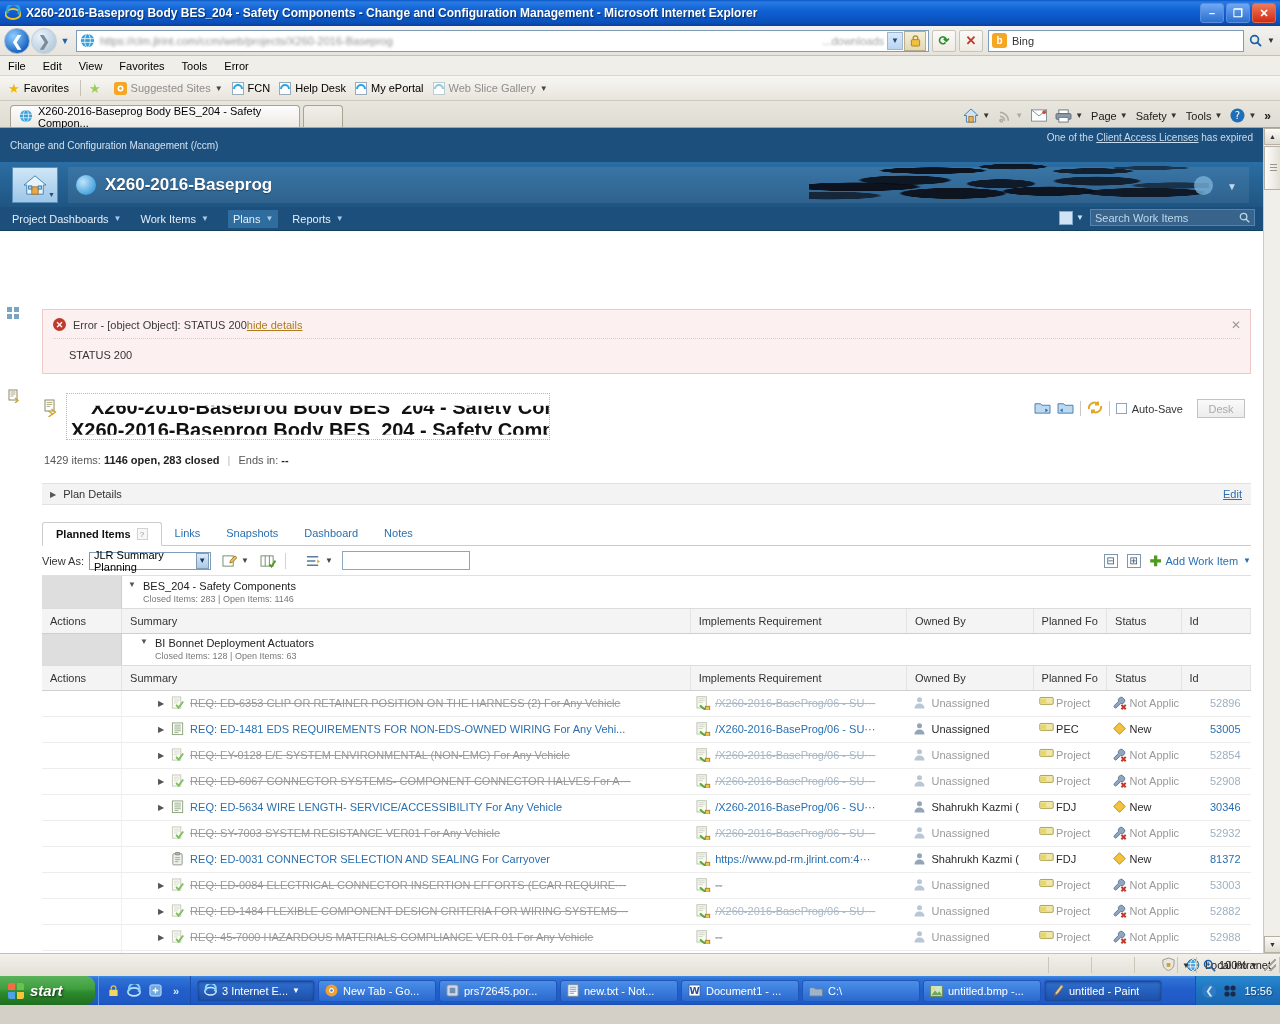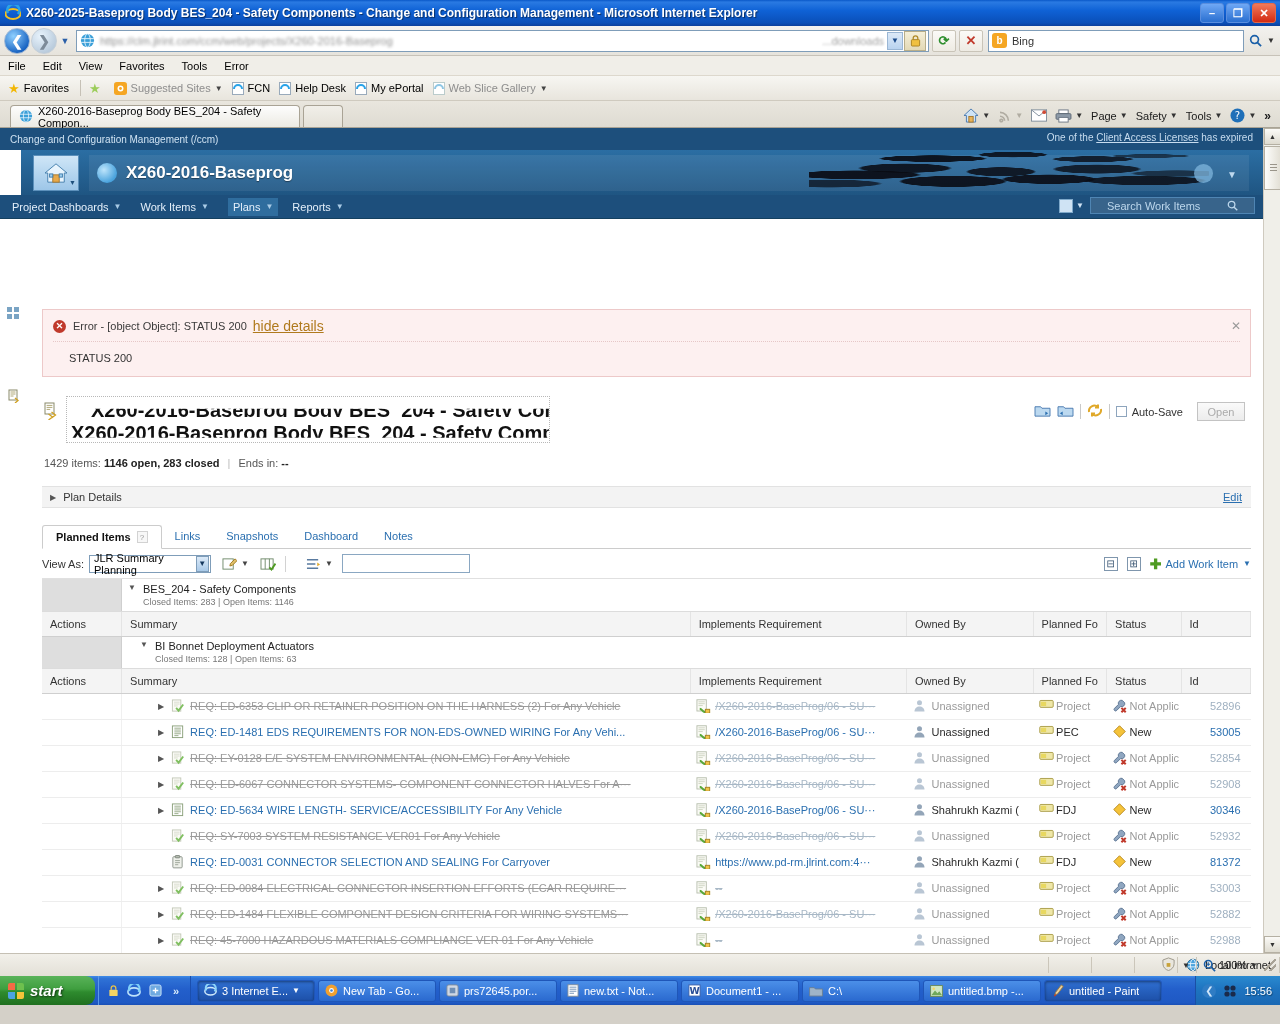--- a/index.html
+++ b/index.html
@@ -95,28 +95,28 @@
   .tab.blank{width:40px;margin-left:3px;background:linear-gradient(to bottom,#f1efe9,#e4e1d8);}
   .cmdright{position:absolute;right:6px;bottom:4px;display:flex;align-items:center;gap:2px;}
   .cmdright .ci{display:flex;align-items:center;font-size:11px;color:#1a1a1a;padding:0 3px;}
   .cmdright .cc{font-size:8px;color:#333;margin-left:3px;}
 
   
   .viewport{position:relative;height:825px;background:#fff;overflow:hidden;}
   .page{position:absolute;left:0;top:0;right:17px;bottom:0;overflow:hidden;background:#fff;}
 
   
-  .rtc-top{height:22px;background:#1d4f7c;display:flex;align-items:center;
+  .rtc-top{height:34px;background:#1d4f7c;display:flex;align-items:center;
     padding:0 10px;position:relative;}
   .rtc-top .lbl{color:#cfe2f2;font-size:10px;}
   .rtc-top .lic{position:absolute;right:10px;top:4px;font-size:10px;color:#c7dcef;}
   .rtc-top .lic u{text-decoration:underline;}
 
   .rtc-head{height:45px;background:linear-gradient(to bottom,#2b6ea3,#1f5582);
-    display:flex;align-items:center;padding-left:12px;position:relative;margin-left:21px;}
+    display:flex;align-items:center;padding-left:12px;position:relative;}
   .homebox{width:46px;height:36px;background:linear-gradient(#cfe6f7,#9dc6e8);
     border:1px solid #5c90bb;display:flex;align-items:center;justify-content:center;position:relative;}
   .homebox .hc{position:absolute;right:2px;bottom:4px;font-size:7px;color:#1d4f7c;}
   .projbox{flex:1 1 auto;height:36px;background:rgba(255,255,255,.07);margin-left:10px;margin-right:14px;
     display:flex;align-items:center;padding:0 8px;position:relative;}
   .proj-ico{width:20px;height:20px;border-radius:50%;
     background:radial-gradient(circle at 35% 35%,#bde4fb,#4aa3dd 70%);margin-right:9px;flex:0 0 auto;}
   .proj-name{color:#fff;font-size:17px;font-weight:bold;text-shadow:0 1px 1px rgba(0,0,0,.4);white-space:nowrap;}
   .smudge{position:absolute;right:40px;top:0;width:400px;height:44px;pointer-events:none;
      background:
@@ -143,41 +143,41 @@
 
   .rtc-nav{height:24px;background:#1d4f7c;display:flex;align-items:center;padding-left:12px;position:relative;
     border-bottom:1px solid #14405f;}
   .rtc-nav .ni{color:#e4effa;font-size:11px;margin-right:19px;display:flex;align-items:center;}
   .rtc-nav .ni.active{background:#2f6d9e;padding:3px 5px;margin-right:14px;}
   .rtc-nav .ni .cv{font-size:8px;margin-left:5px;color:#a9cbe6;}
   .navsearch{position:absolute;right:8px;top:2px;display:flex;align-items:center;}
   .navsearch .gico{width:14px;height:14px;background:#cfe3f4;border:1px solid #7fa9ca;margin-right:3px;}
   .navsearch .gcv{font-size:8px;color:#cfe3f4;margin-right:6px;}
   .navsearch .sbox{width:165px;height:17px;background:rgba(255,255,255,.12);border:1px solid #4f85b3;
-    display:flex;align-items:center;padding:0 16px;color:#bcd7ec;font-size:11px;justify-content:space-between;gap:8px;}
+    display:flex;align-items:center;padding:0 4px;color:#bcd7ec;font-size:11px;justify-content:space-between;gap:8px;}
 
   
   .rail{position:absolute;left:0;top:171px;bottom:0;width:30px;background:#fff;}
   .rail .dots{margin:8px 0 0 7px;width:12px;height:12px;
     background:
       linear-gradient(#7aa4c4,#7aa4c4) 0 0/5px 5px no-repeat,
       linear-gradient(#7aa4c4,#7aa4c4) 7px 0/5px 5px no-repeat,
       linear-gradient(#7aa4c4,#7aa4c4) 0 7px/5px 5px no-repeat,
       linear-gradient(#7aa4c4,#7aa4c4) 7px 7px/5px 5px no-repeat;}
   .rail .planicon{margin:70px 0 0 8px;width:14px;height:14px;}
 
   .content{position:absolute;left:30px;right:0;top:171px;bottom:0;background:#fff;}
 
   
   .errbox{margin:10px 12px 0 12px;background:#fdf0f0;border:1px solid #edc9c9;}
   .err-h{display:flex;align-items:center;padding:8px 10px 7px 10px;}
   .err-x{width:13px;height:13px;border-radius:50%;background:#c0392b;color:#fff;font-size:9px;
     display:flex;align-items:center;justify-content:center;margin-right:7px;font-weight:bold;flex:0 0 auto;}
   .err-t{font-size:11px;color:#3a3a3a;}
-  .err-link{color:#b07a1d;text-decoration:underline;margin-left:6px;font-size:14px;}
+  .err-link{color:#b07a1d;text-decoration:underline;font-size:11px;}
   .err-sep{border-top:1px dotted #e6c7c7;margin:0 10px;}
   .err-d{padding:10px 10px 12px 26px;font-size:11px;color:#333;}
   .err-close{position:absolute;right:22px;font-size:12px;color:#999;}
 
   
   .planrow{display:flex;align-items:flex-start;margin:19px 12px 0 12px;position:relative;}
   .plan-ico{width:16px;height:18px;margin:6px 6px 0 2px;flex:0 0 auto;}
   .titlebox{width:484px;height:47px;border:1px dotted #b8b8b8;position:relative;background:#fff;overflow:hidden;}
   .title-ghost{position:absolute;left:24px;top:2px;font-size:20px;font-weight:bold;color:#111;white-space:nowrap;
     clip-path: polygon(0 42%,100% 42%,100% 78%,0 78%);}
@@ -315,21 +315,21 @@
 </head>
 <body>
 
 <div class="titlebar">
   <span class="ie-logo">
     <svg width="16" height="16" viewBox="0 0 16 16">
         <ellipse cx="8" cy="9" rx="7.5" ry="5" fill="none" stroke="#f0c020" stroke-width="2"></ellipse>
         <path d="M3 8 A6 6 0 1 1 13 9" fill="none" stroke="#29a3e8" stroke-width="2.6"></path>
       </svg>
   </span>
-  <span class="tb-text">X260-2025-Baseprog Body BES_204 - Safety Components - Change and Configuration Management - Microsoft Internet Explorer</span>
+  <span class="tb-text">X260-2016-Baseprog Body BES_204 - Safety Components - Change and Configuration Management - Microsoft Internet Explorer</span>
   <span class="winbtns">
     <span class="winbtn">–</span>
     <span class="winbtn">❐</span>
     <span class="winbtn close">✕</span>
   </span>
 </div>
 
 <div class="navbar">
   <span class="navbtn back">
       <span class="navarrow">❮</span>
@@ -623,21 +623,21 @@
                 <path d="M2 9a5.5 5.5 0 019-5M14 6a5.5 5.5 0 01-9 5" fill="none" stroke="#e0a828" stroke-width="2"></path>
                 <path d="M11 1.5V4.5H8" fill="none" stroke="#e0a828" stroke-width="2"></path>
                 <path d="M5 13.5V10.5H8" fill="none" stroke="#e0a828" stroke-width="2"></path>
               </svg>
         </span>
         <span class="pt-sep"></span>
         <span class="autosave">
           <span class="chk"></span>
           <span>Auto-Save</span>
         </span>
-        <span class="savebtn">Open</span>
+        <span class="savebtn">Desk</span>
       </span>
     </div>
 
     <div class="itemsline">
       <span>1429 items:</span>
       <b>1146 open, 283 closed</b>
       <span class="sep">|</span>
       <span>Ends in:</span>
       <b>--</b>
     </div>

